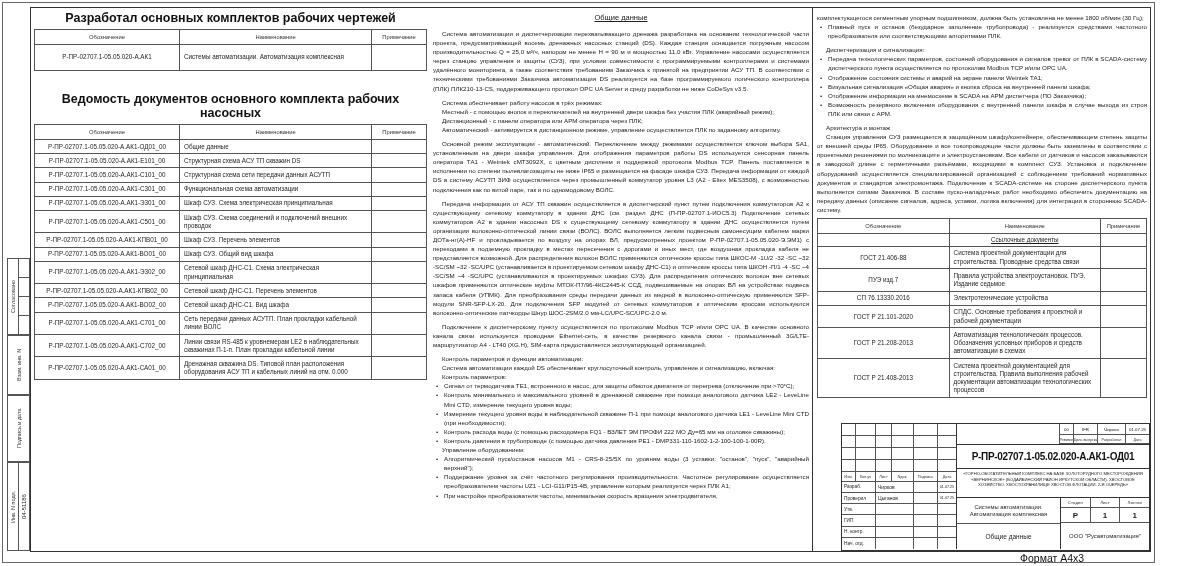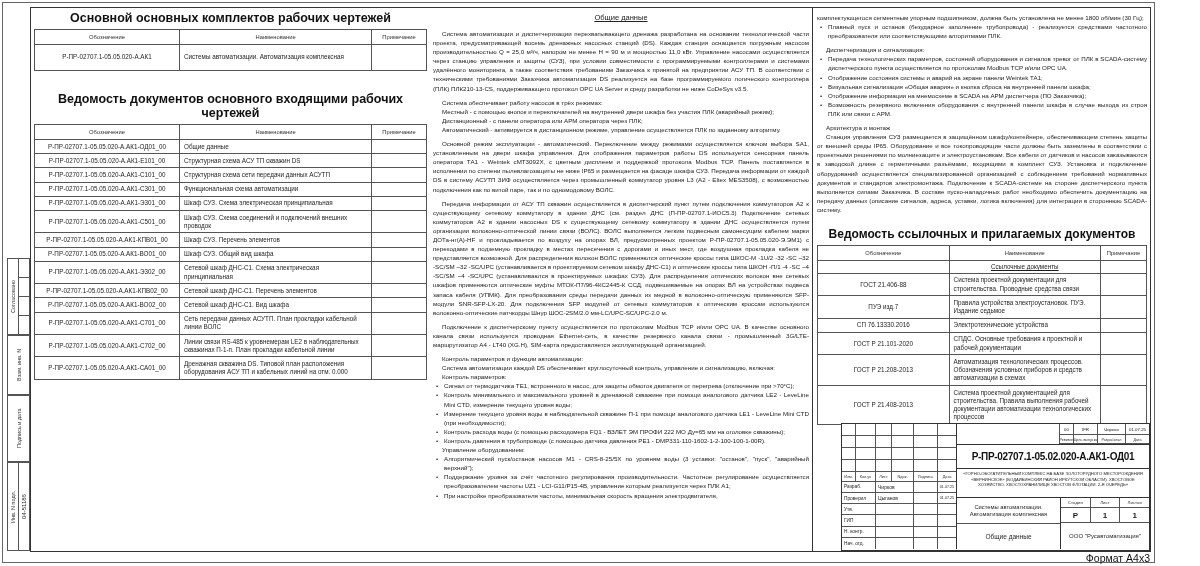--- a/index.html
+++ b/index.html
@@ -83,21 +83,21 @@
   .tb-sheet-name { font-size:6.5px; }
   .tb-stage { position:absolute; left:104px; top:74px; width:88px; height:51px; display:flex; flex-direction:column; }
   .stage-hdr { display:flex; height:10px; border-bottom:1px solid #555; }
   .stage-hdr > div { flex:1; border-right:1px solid #555; font-size:4.4px; display:flex; align-items:center; justify-content:center; color:#333; }
   .stage-hdr > div:last-child { border-right:none; }
   .stage-val { display:flex; height:15px; border-bottom:1px solid #555; }
   .stage-val > div { flex:1; border-right:1px solid #555; font-size:8px; font-weight:bold; display:flex; align-items:center; justify-content:center; }
   .stage-val > div:last-child { border-right:none; }
   .company { flex:1; display:flex; align-items:center; justify-content:center; font-size:6px; }
 
-  .format-label { position:absolute; left:1020px; top:552px; width:130px; text-align:right; font-size:10.5px; color:#111; }
+  .format-label { position:absolute; left:1020px; top:552px; width:130px; text-align:left; font-size:10.5px; color:#111; }
 </style>
 </head>
 <body>
 
 <div class="page">
   <div class="outer-border"></div>
   <div class="frame"></div>
   <div class="divider-v"></div>
 
   <div class="ms-box" style="top:258px; height:77px;">
@@ -118,21 +118,21 @@
     <span class="ms-label">Подпись и дата</span>
   </div>
   <div class="ms-box" style="top:462px; height:89px;">
     <div class="ms-half">
       <span class="ms-label">Инв. N подл.</span>
     </div>
     <span class="ms-num">04-51186</span>
   </div>
 
   <div class="col-left">
-    <div class="tbl-title">Основной основных комплектов рабочих чертежей</div>
+    <div class="tbl-title">Разработал основных комплектов рабочих чертежей</div>
     <table class="doc">
       <colgroup>
           <col style="width:37%">
           <col style="width:49%">
           <col style="width:14%">
         </colgroup>
       <thead>
         <tr>
           <th>Обозначение</th>
           <th>Наименование</th>
@@ -142,21 +142,21 @@
       <tbody>
 
           <tr style="height:26px;">
             <td class="c-des">Р-ПР-02707.1-05.05.020-А.АК1</td>
             <td class="c-name">Системы автоматизации. Автоматизация комплексная</td>
             <td class="c-note"></td>
           </tr>
         </tbody>
     </table>
 
-    <div class="tbl-title gap-title">Ведомость документов основного входящими рабочих чертежей</div>
+    <div class="tbl-title gap-title">Ведомость документов основного комплекта рабочих насосных</div>
     <table class="doc">
       <colgroup>
           <col style="width:37%">
           <col style="width:49%">
           <col style="width:14%">
         </colgroup>
       <thead>
         <tr>
           <th>Обозначение</th>
           <th>Наименование</th>
@@ -315,23 +315,20 @@
 
         <div class="blk b-bullet">Отображение информации на мнемосхеме в SCADA на АРМ диспетчера (ПО Заказчика);</div>
 
         <div class="blk b-bullet">Возможность резервного включения оборудования с внутренней панели шкафа в случае выхода из строя ПЛК или связи с АРМ.</div>
 
         <div class="blk b-p">Архитектура и монтаж</div>
 
         <div class="blk b-line">Станция управления СУЗ размещается в защищённом шкафу/контейнере, обеспечивающем степень защиты от внешней среды IP65. Оборудование и все токопроводящие части должны быть заземлены в соответствии с проектными решениями по молниезащите и электроустановкам. Все кабели от датчиков и насосов заказываются в заводской длине с герметичными разъёмами, входящими в комплект СУЗ. Установка и подключение оборудований осуществляется специализированной организацией с соблюдением требований нормативных документов и стандартов электромонтажа. Подключение к SCADA-системе на стороне диспетчерского пункта выполняется силами Заказчика. В составе пуско-наладочных работ необходимо обеспечить документацию на передачу данных (описание сигналов, адреса, уставки, логика включения) для интеграции в стороннюю SCADA-систему.</div>
       </div>
 
-    <div class="ref-title-wrap">
-      <div class="tbl-title" style="font-size:12px;">Ведомость ссылочных и прилагаемых документов</div>
-    </div>
     <table class="doc">
       <colgroup>
           <col style="width:40%">
           <col style="width:46%">
           <col style="width:14%">
         </colgroup>
       <thead>
         <tr>
           <th>Обозначение</th>
           <th>Наименование</th>

